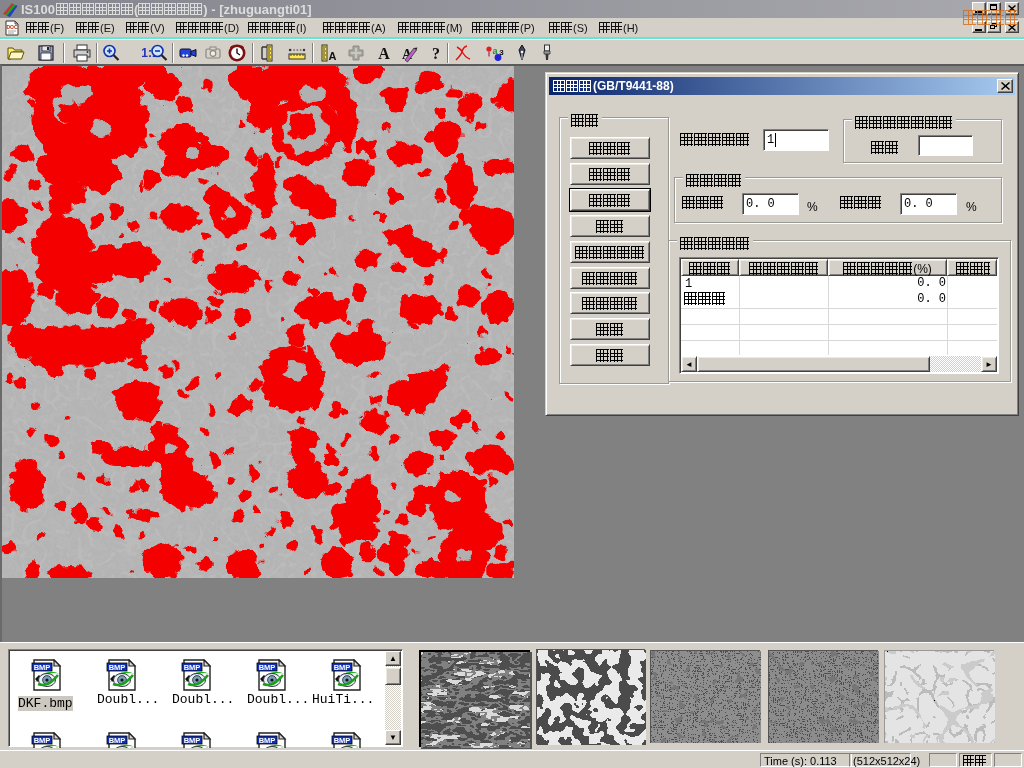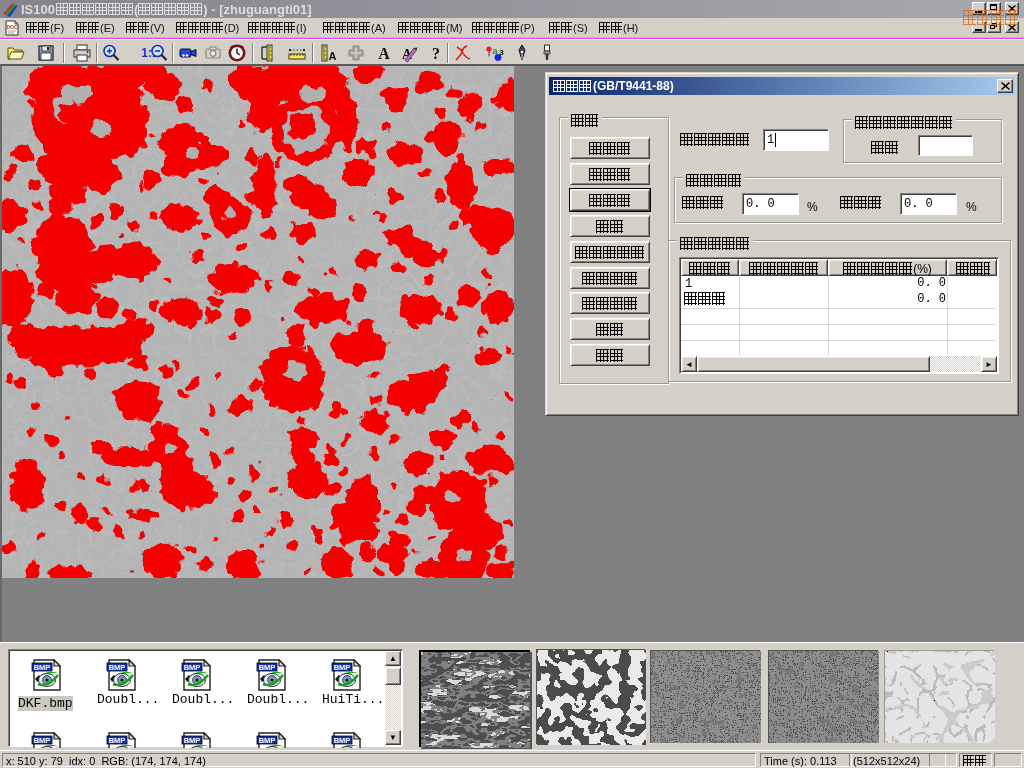--- a/index.html
+++ b/index.html
@@ -1,15 +1,15 @@
 <!DOCTYPE html>
 <html><head><meta charset="utf-8"><style>
 *{margin:0;padding:0;box-sizing:border-box}
 html,body{width:1024px;height:768px;overflow:hidden;font-family:"Liberation Sans",sans-serif}
-#app{position:relative;width:1024px;height:768px;background:#d946ef}
+#app{position:relative;width:1024px;height:768px;background:#5eead4}
 .hz{display:inline-block;width:11px;height:11px;margin-right:1px;vertical-align:-1px;background-image:repeating-linear-gradient(to bottom,currentColor 0 1px,transparent 1px 3.6px),repeating-linear-gradient(to right,currentColor 0 1px,transparent 1px 3.6px)}
 .hz.s13{width:12px;height:12px}
 .hz.s14{width:13px;height:13px;vertical-align:-2px}
 .hz.half{width:6px;overflow:hidden}
 .hz.s15{width:13px;height:15px;margin-right:1px;background-image:repeating-linear-gradient(to bottom,currentColor 0 1px,transparent 1px 4.7px),repeating-linear-gradient(to right,currentColor 0 1px,transparent 1px 4.7px)}
 .raised{background:#d4d0c8;border:1px solid;border-color:#fff #404040 #404040 #fff;box-shadow:inset 1px 1px 0 #ece9e2,inset -1px -1px 0 #808080}
 .sunken{background:#fff;border:1px solid;border-color:#808080 #fff #fff #808080;box-shadow:inset 1px 1px 0 #404040}
 .grp{position:absolute;border:1px solid #9a9a94;box-shadow:inset 1px 1px 0 #fff,1px 1px 0 #fff}
 .grp>b{position:absolute;top:-7px;left:8px;background:#d4d0c8;padding:0 3px;font-weight:normal}
 
@@ -661,21 +661,21 @@
             <path d="M4 20 l4 -4 l3 3 l-4 4 z" fill="#111"></path>
             <ellipse cx="16" cy="21" rx="8.5" ry="6.5" fill="#e8f0f4" stroke="#334" stroke-width="1"></ellipse>
             <circle cx="16" cy="21" r="4.4" fill="#7aa0b8" stroke="#223" stroke-width="0.8"></circle>
             <circle cx="16" cy="21" r="1.6" fill="#111"></circle>
             <path d="M7 25 Q17 29 27 16" stroke="#18a018" stroke-width="2.6" fill="none"></path>
           </svg></div>
   <span class="flab" style="left:9px;top:46px;background:#ccc8c0">DKF.bmp</span>
   <span class="flab" style="left:88px;top:42px">Doubl...</span>
   <span class="flab" style="left:163px;top:42px">Doubl...</span>
   <span class="flab" style="left:238px;top:42px">Doubl...</span>
-  <span class="flab" style="left:313px;top:42px">HuiTi...</span>
+  <span class="flab" style="left:303px;top:42px">HuiTi...</span>
   <div style="position:absolute;left:22px;top:82px;width:32px;height:16px;overflow:hidden"><svg width="32" height="16" viewBox="0 0 32 16">
             <path d="M3 1 h20 l6 6 v24 h-26 z" fill="#fff" stroke="#222" stroke-width="1.4"></path>
             <path d="M23 1 l6 6 h-6 z" fill="#d8d8d8" stroke="#222" stroke-width="1.2"></path>
             <rect x="1" y="4" width="20" height="8" fill="#1133bb" stroke="#000" stroke-width="0.8"></rect>
             <text x="11" y="11" font-size="7.5" font-weight="bold" fill="#fff" text-anchor="middle" font-family="Liberation Sans">BMP</text>
             <path d="M4 23 Q14 8 29 15 Q20 12 13 18 Q7 22 4 23 Z" fill="#1db31d"></path>
             <path d="M4 20 l4 -4 l3 3 l-4 4 z" fill="#111"></path>
             <ellipse cx="16" cy="21" rx="8.5" ry="6.5" fill="#e8f0f4" stroke="#334" stroke-width="1"></ellipse>
             <circle cx="16" cy="21" r="4.4" fill="#7aa0b8" stroke="#223" stroke-width="0.8"></circle>
             <circle cx="16" cy="21" r="1.6" fill="#111"></circle>
@@ -836,20 +836,19 @@
               </feComponentTransfer>
             </filter>
           </defs>
           <rect width="110" height="92" fill="#e4e4e4"></rect>
           <rect width="110" height="92" filter="url(#tf55_0)"></rect>
           <rect width="110" height="92" filter="url(#tf57_1)"></rect>
         </svg></div>
 </div>
 
 <div id="sbar">
- <div class="seg" style="left:2px;width:754px">x: 510 y: 79&nbsp;&nbsp;idx: 0&nbsp;&nbsp;RGB: (174, 174, 174)</div>
  <div class="seg" style="left:760px;width:92px">Time (s): 0.113</div>
- <div class="seg" style="left:849px;width:97px">(512x512x24)</div>
+ <div class="seg" style="left:849px;width:62px">(512x512x24)</div>
  <div class="seg" style="left:929px;width:28px"></div>
  <div class="seg" style="left:959px;width:33px;white-space:nowrap"><i class="hz"></i><i class="hz"></i></div>
  <div class="seg" style="left:994px;width:28px"></div>
 </div>
 
 </div>
 </body></html>

